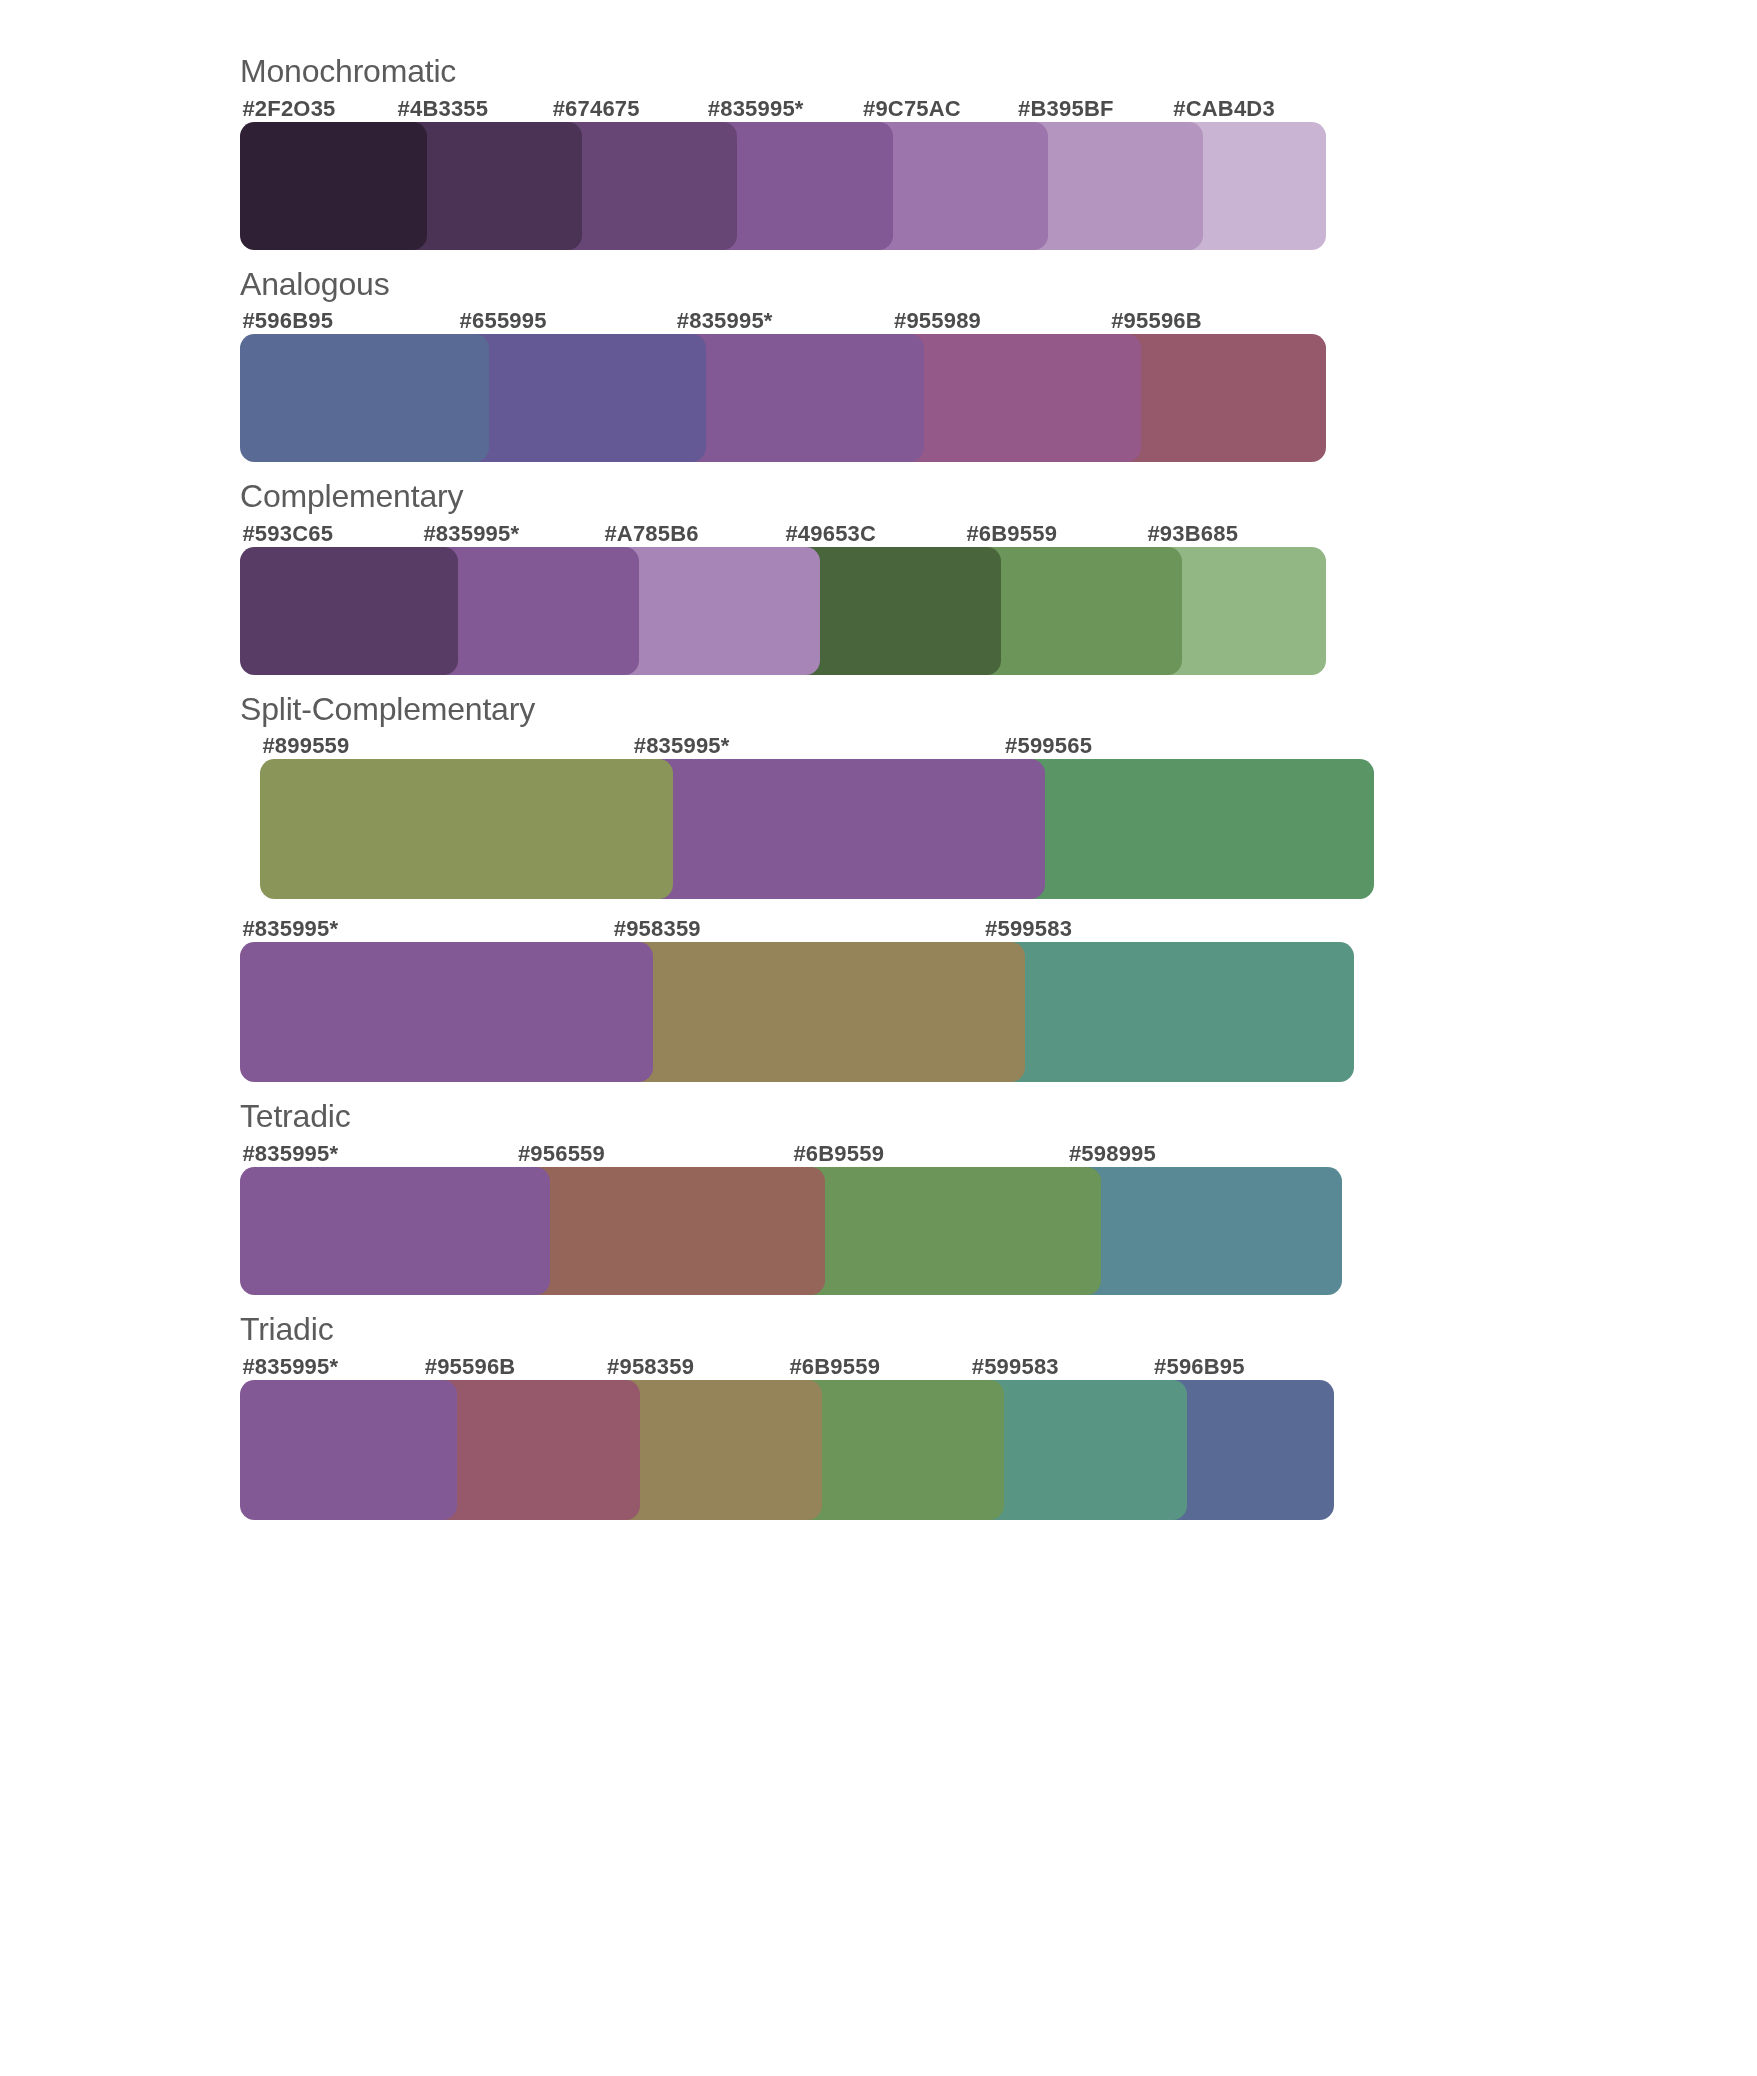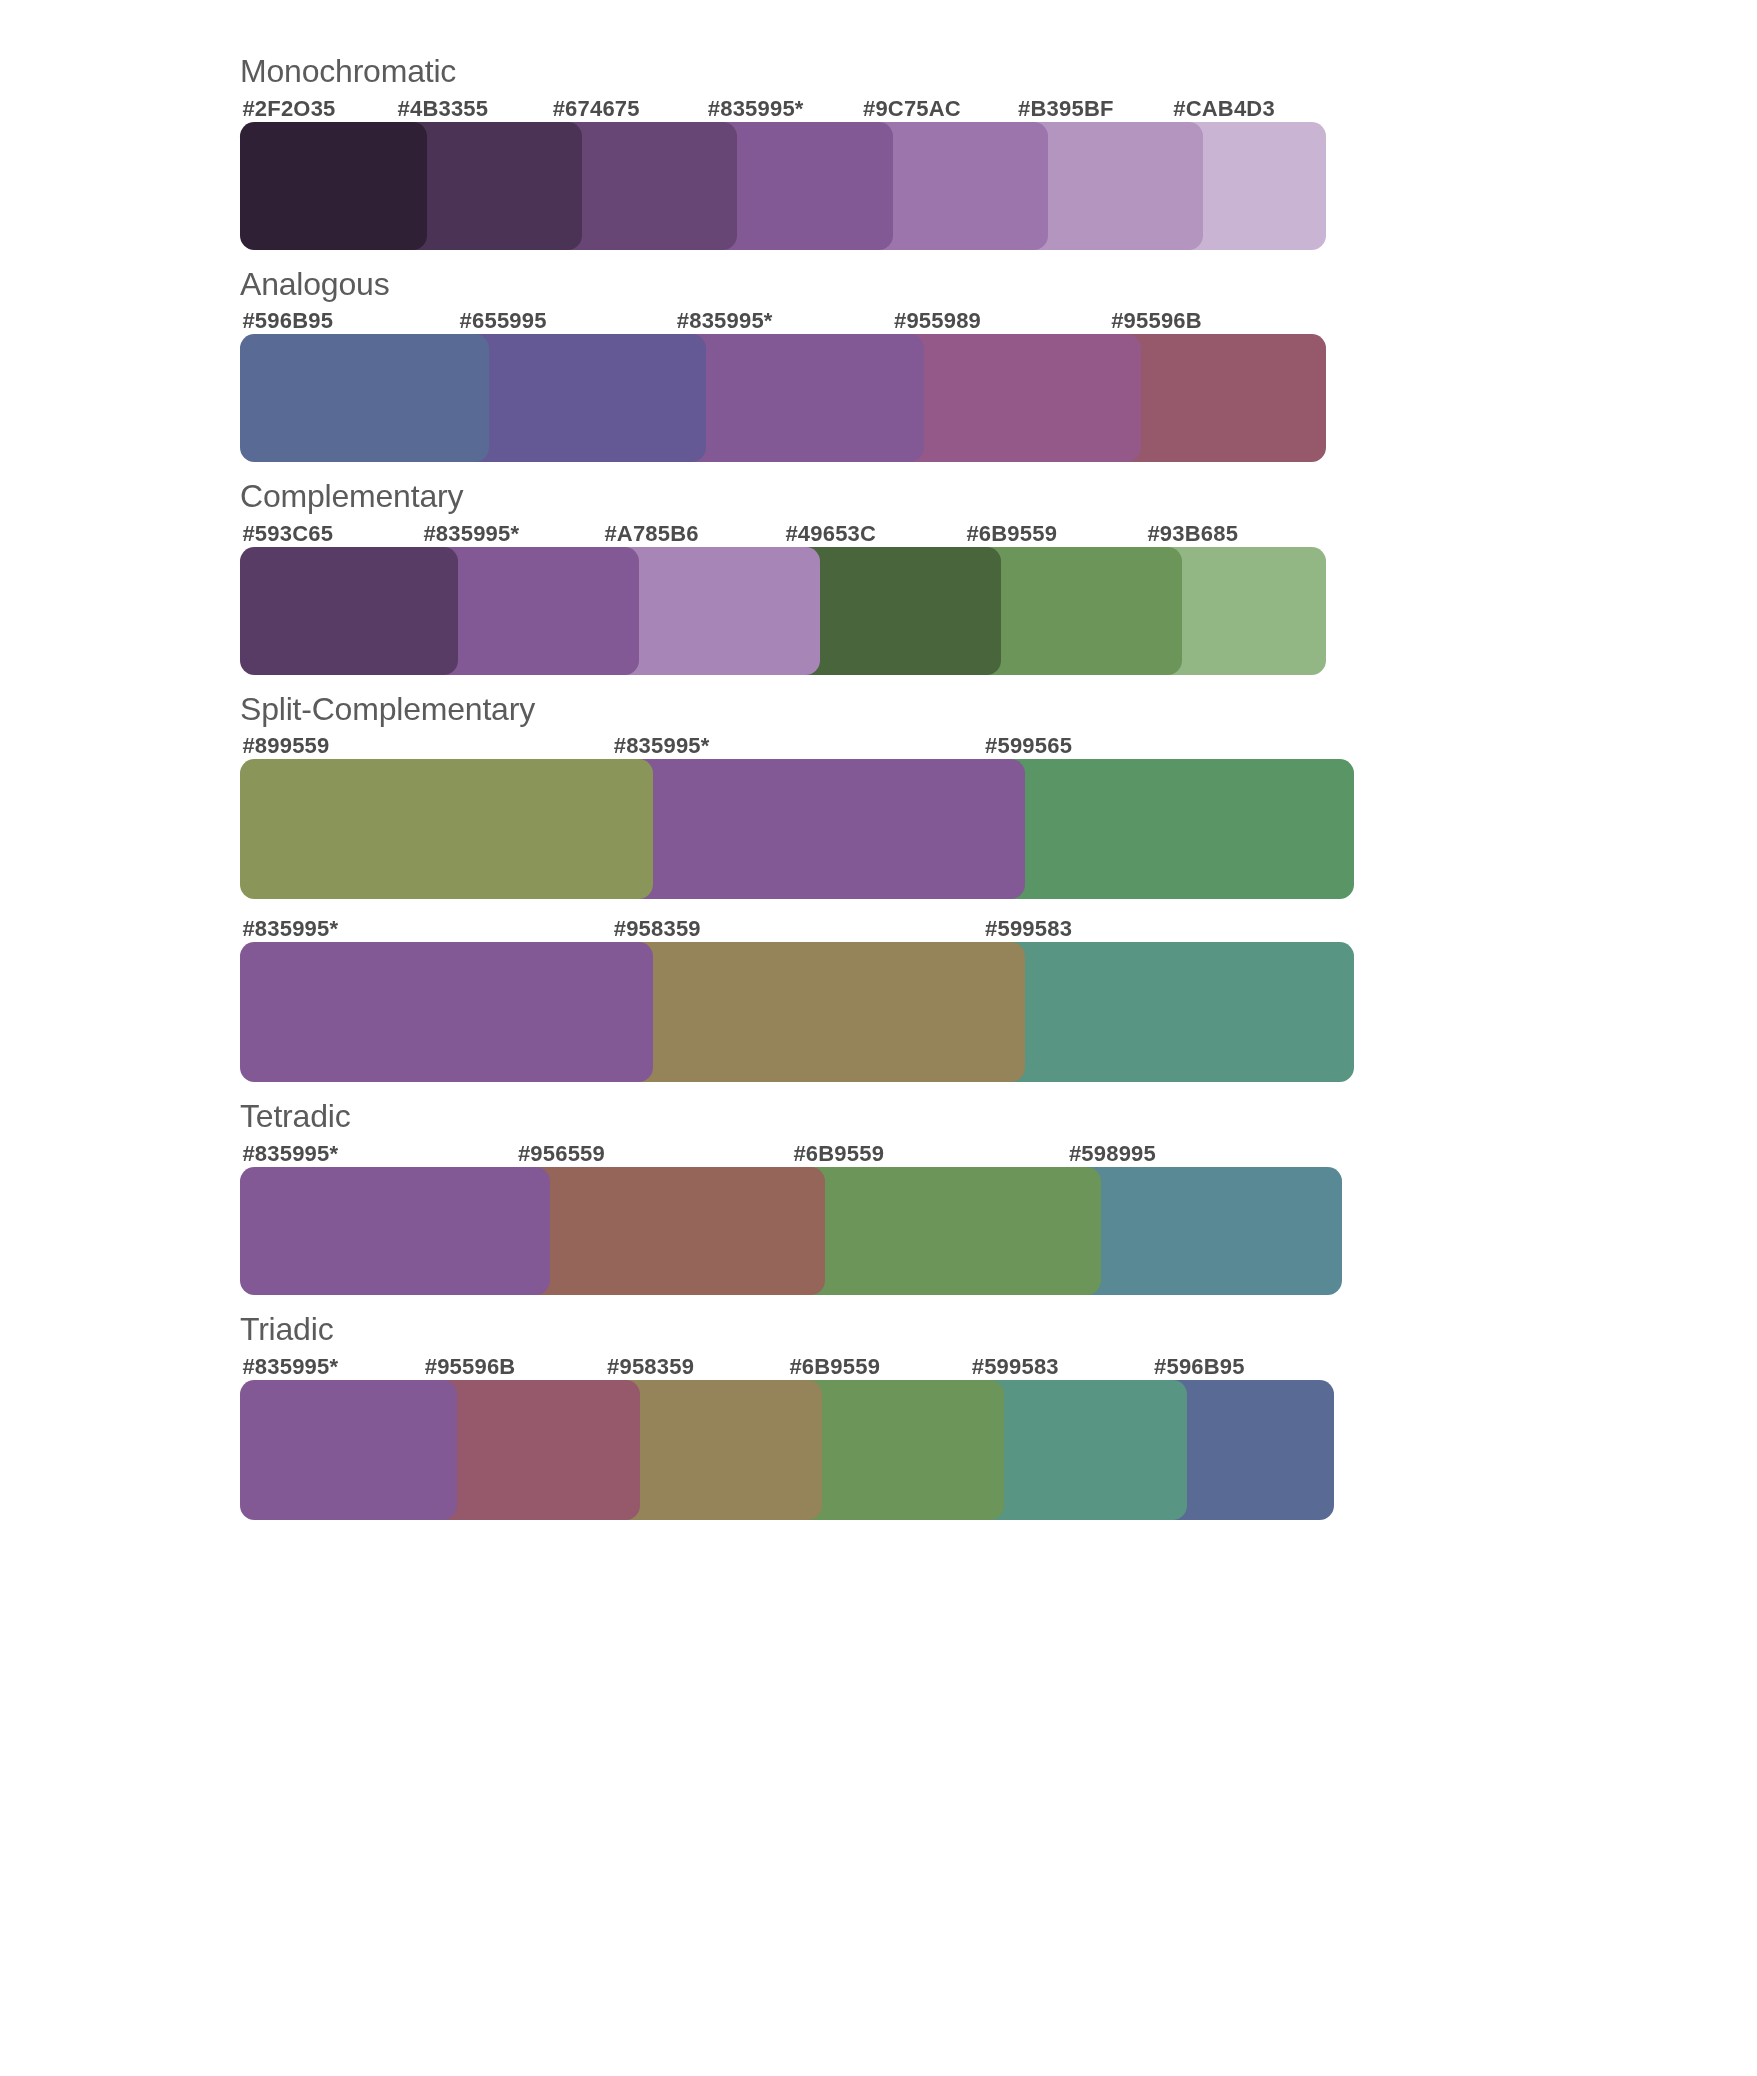--- a/index.html
+++ b/index.html
@@ -183,21 +183,21 @@
             <div class="bar" title="#835995*" style="background: rgb(131, 89, 149); width: calc(16.6667% + 37px); margin-right: -37px; z-index: 5;"></div>
             <div class="bar" title="#A785B6" style="background: rgb(167, 133, 182); width: calc(16.6667% + 37px); margin-right: -37px; z-index: 4;"></div>
             <div class="bar" title="#49653C" style="background: rgb(73, 101, 60); width: calc(16.6667% + 37px); margin-right: -37px; z-index: 3;"></div>
             <div class="bar" title="#6B9559" style="background: rgb(107, 149, 89); width: calc(16.6667% + 37px); margin-right: -37px; z-index: 2;"></div>
             <div class="bar" title="#93B685" style="background: rgb(147, 182, 133); width: calc(16.6667% + 0px); margin-right: 0px; z-index: 1;"></div>
           </div>
         </div>
       </div>
       <div class="section h-split">
         <div class="section-title">Split-Complementary</div>
-        <div class="swatch-block" style="width: 1114px;">
+        <div class="swatch-block" style="width: 1114px; margin-left: 20px;">
           <div class="labels-row">
             <div class="swatch-label" style="width: 33.3333%;">#899559</div>
             <div class="swatch-label" style="width: 33.3333%;">#835995*</div>
             <div class="swatch-label" style="width: 33.3333%;">#599565</div>
           </div>
           <div class="bars-row">
             <div class="bar" title="#899559" style="background: rgb(137, 149, 89); width: calc(33.3333% + 42px); margin-right: -42px; z-index: 3;"></div>
             <div class="bar" title="#835995*" style="background: rgb(131, 89, 149); width: calc(33.3333% + 42px); margin-right: -42px; z-index: 2;"></div>
             <div class="bar" title="#599565" style="background: rgb(89, 149, 101); width: calc(33.3333% + 0px); margin-right: 0px; z-index: 1;"></div>
           </div>

